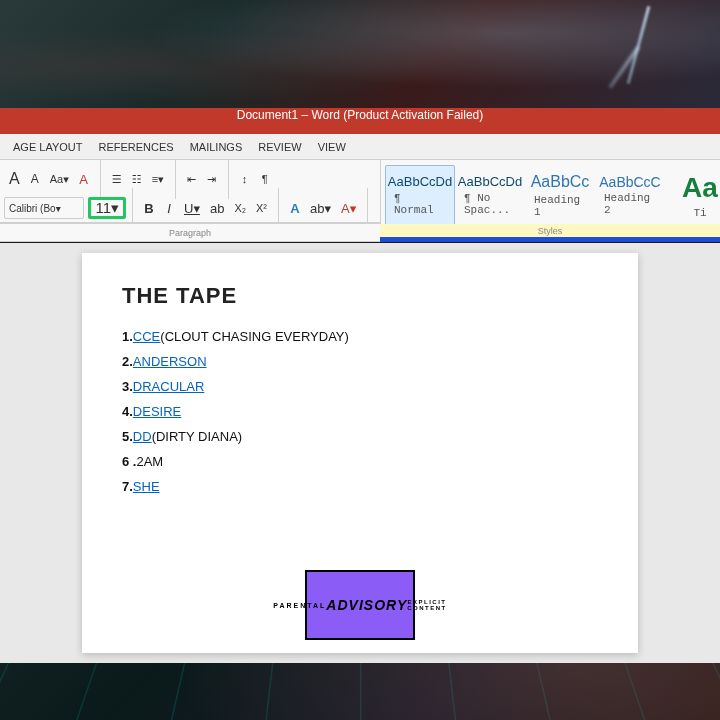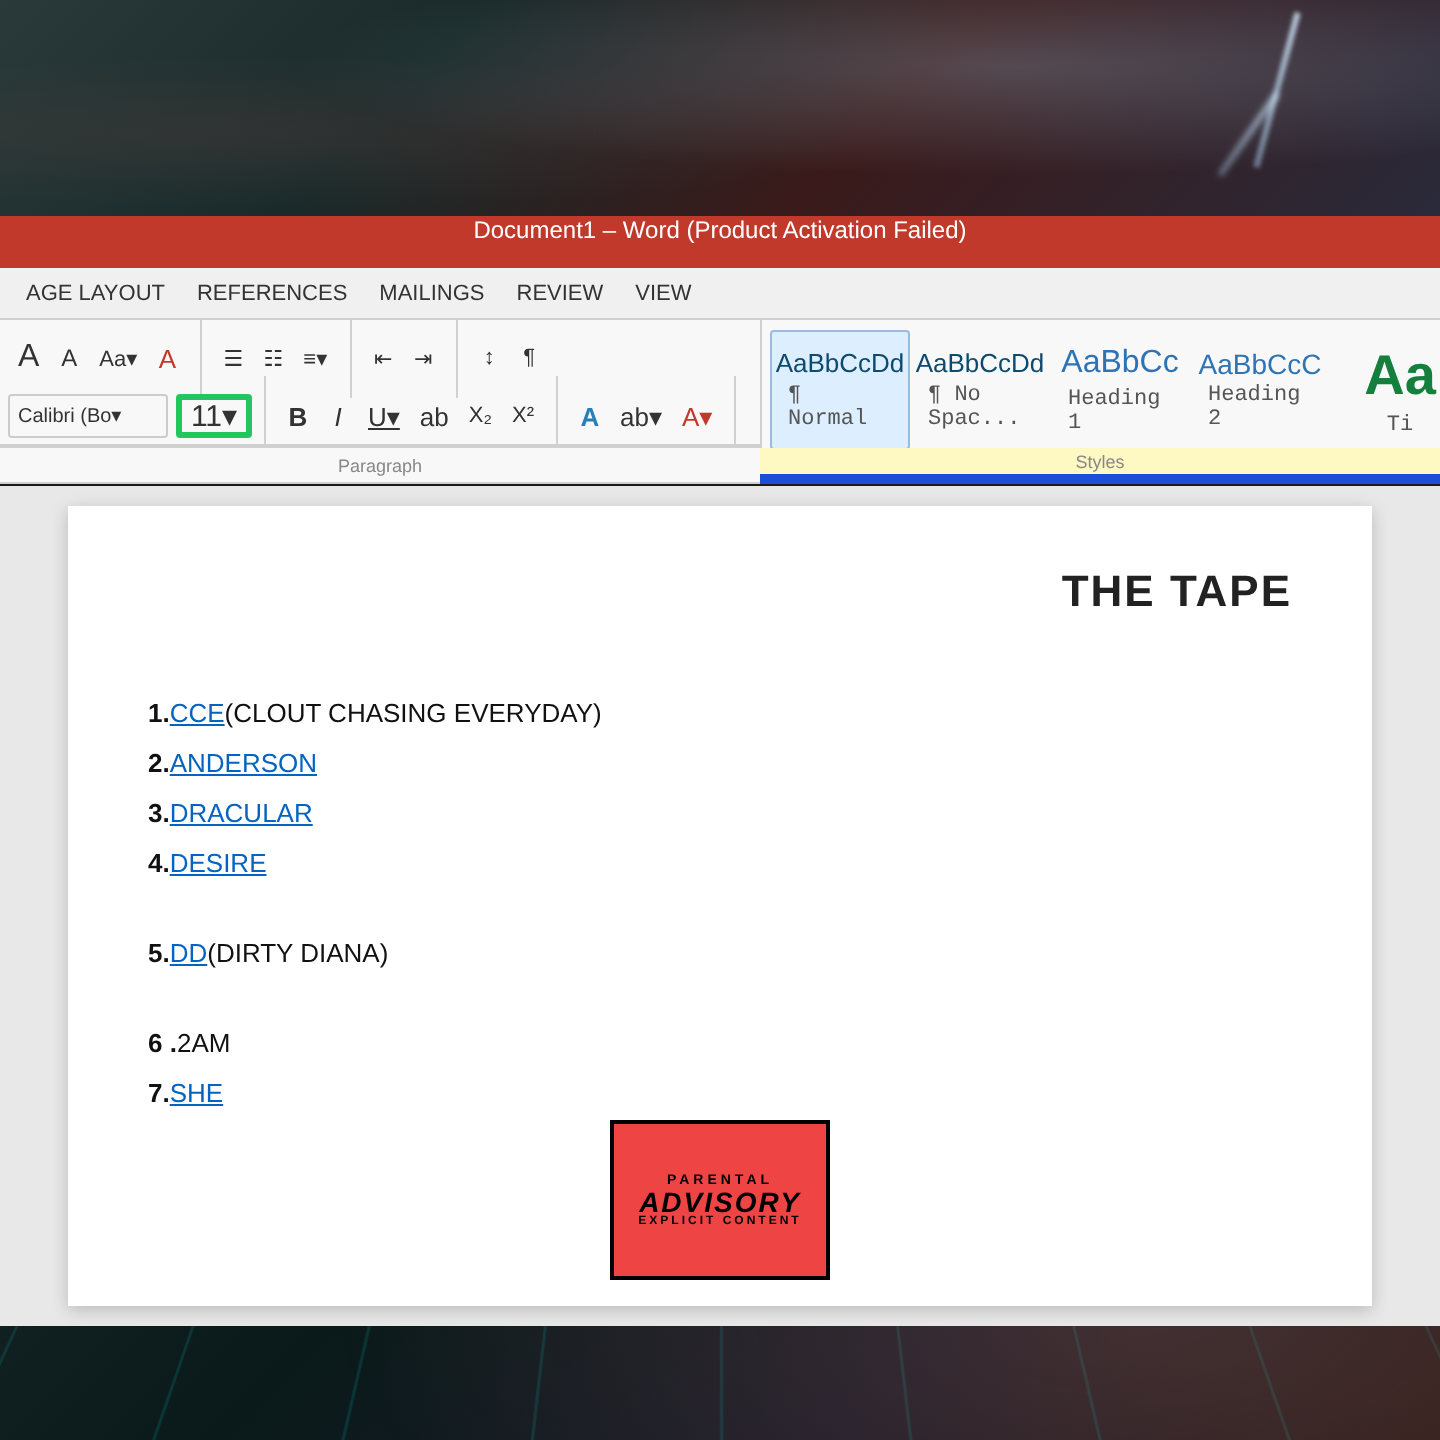--- a/index.html
+++ b/index.html
@@ -277,26 +277,25 @@
       height: 420px;
       background: #e8e8e8;
       display: flex;
       justify-content: center;
       align-items: flex-start;
       padding-top: 10px;
       z-index: 5;
     }
 
     .document-page {
-      width: 652px;
+      width: 556px;
       min-height: 400px;
       background: white;
       padding: 30px 40px;
       box-shadow: 0 2px 8px rgba(0,0,0,0.2);
-      text-align: right;
     }
 
     .doc-title {
       font-size: 22px;
       font-weight: bold;
       color: #222;
       margin-bottom: 20px;
       letter-spacing: 1px;
     }
 
@@ -318,36 +317,35 @@
     }
 
     .track-name {
       text-decoration: underline;
       color: #0563c1;
       cursor: pointer;
     }
 
     .track-desc {
       color: #111;
-      margin-top: 20px;
     }
 
     
     .parental-advisory {
       position: absolute;
       bottom: 80px;
       left: 50%;
       transform: translateX(-50%);
       z-index: 20;
       width: 110px;
-      height: 80px;
-      background: #ef4444;
+      height: 70px;
+      background: #8b5cf6;
       border: 2px solid black;
       display: flex;
-      flex-direction: column;
+      flex-direction: row;
       align-items: center;
       justify-content: center;
       padding: 3px;
     }
 
     .pa-parental {
       font-size: 7px;
       font-weight: bold;
       letter-spacing: 2px;
       color: black;

